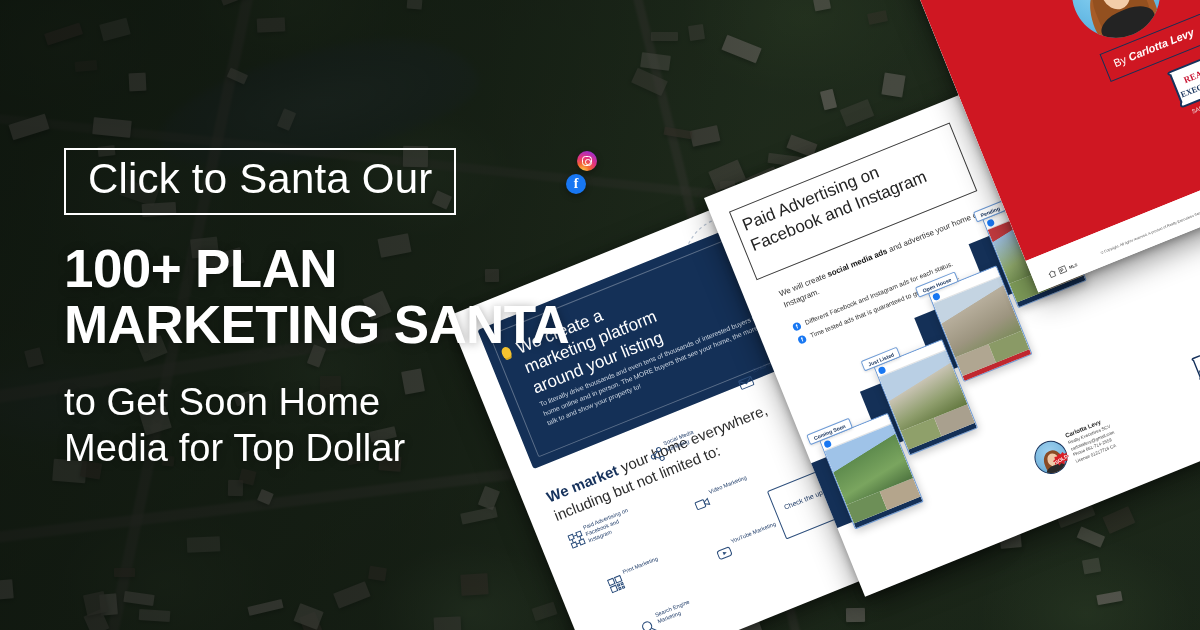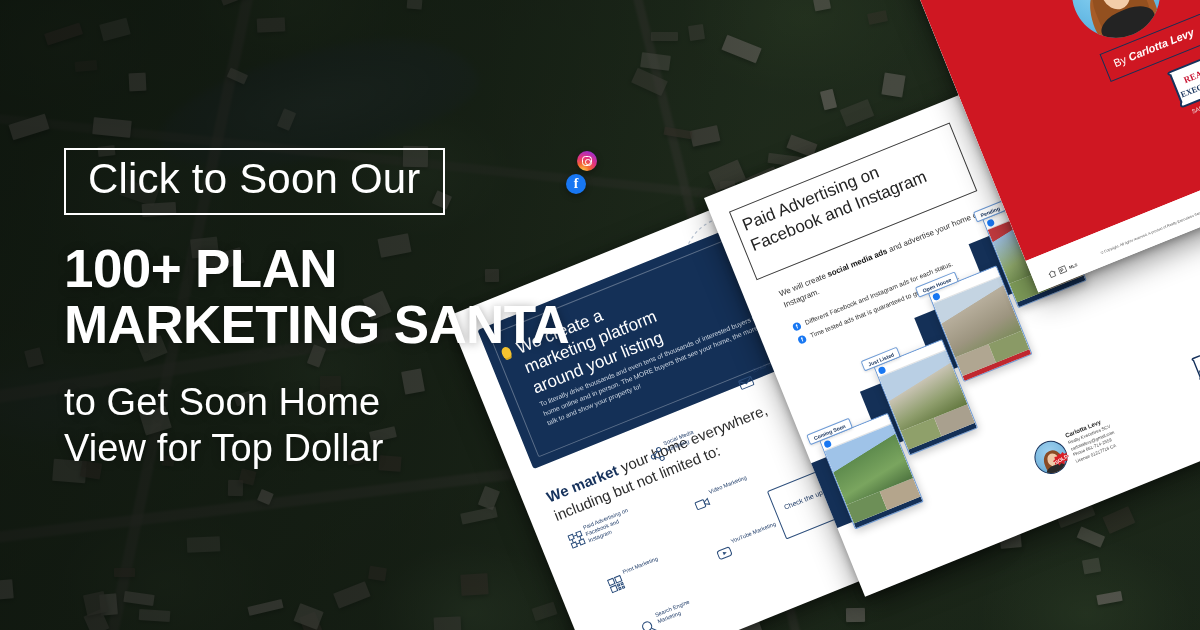--- a/index.html
+++ b/index.html
@@ -726,20 +726,20 @@
       </div>
     </div>
 
     <div class="soc soc-ig" style="left:131px; top:165px;">
       <span class="ig-sq"></span>
     </div>
     <div class="soc soc-fb" style="left:120px; top:188px;">f</div>
   </div>
 
   <div class="headline">
-    <div class="cta-box">Click to Soon Our</div>
+    <div class="cta-box">Click to Santa Our</div>
     <div class="big1">100+ PLAN</div>
     <div class="big2">MARKETING SANTA</div>
     <div class="sub1">to Get Soon Home</div>
-    <div class="sub2">View for Top Dollar</div>
+    <div class="sub2">Media for Top Dollar</div>
   </div>
 
 </div>
 
 </body></html>

